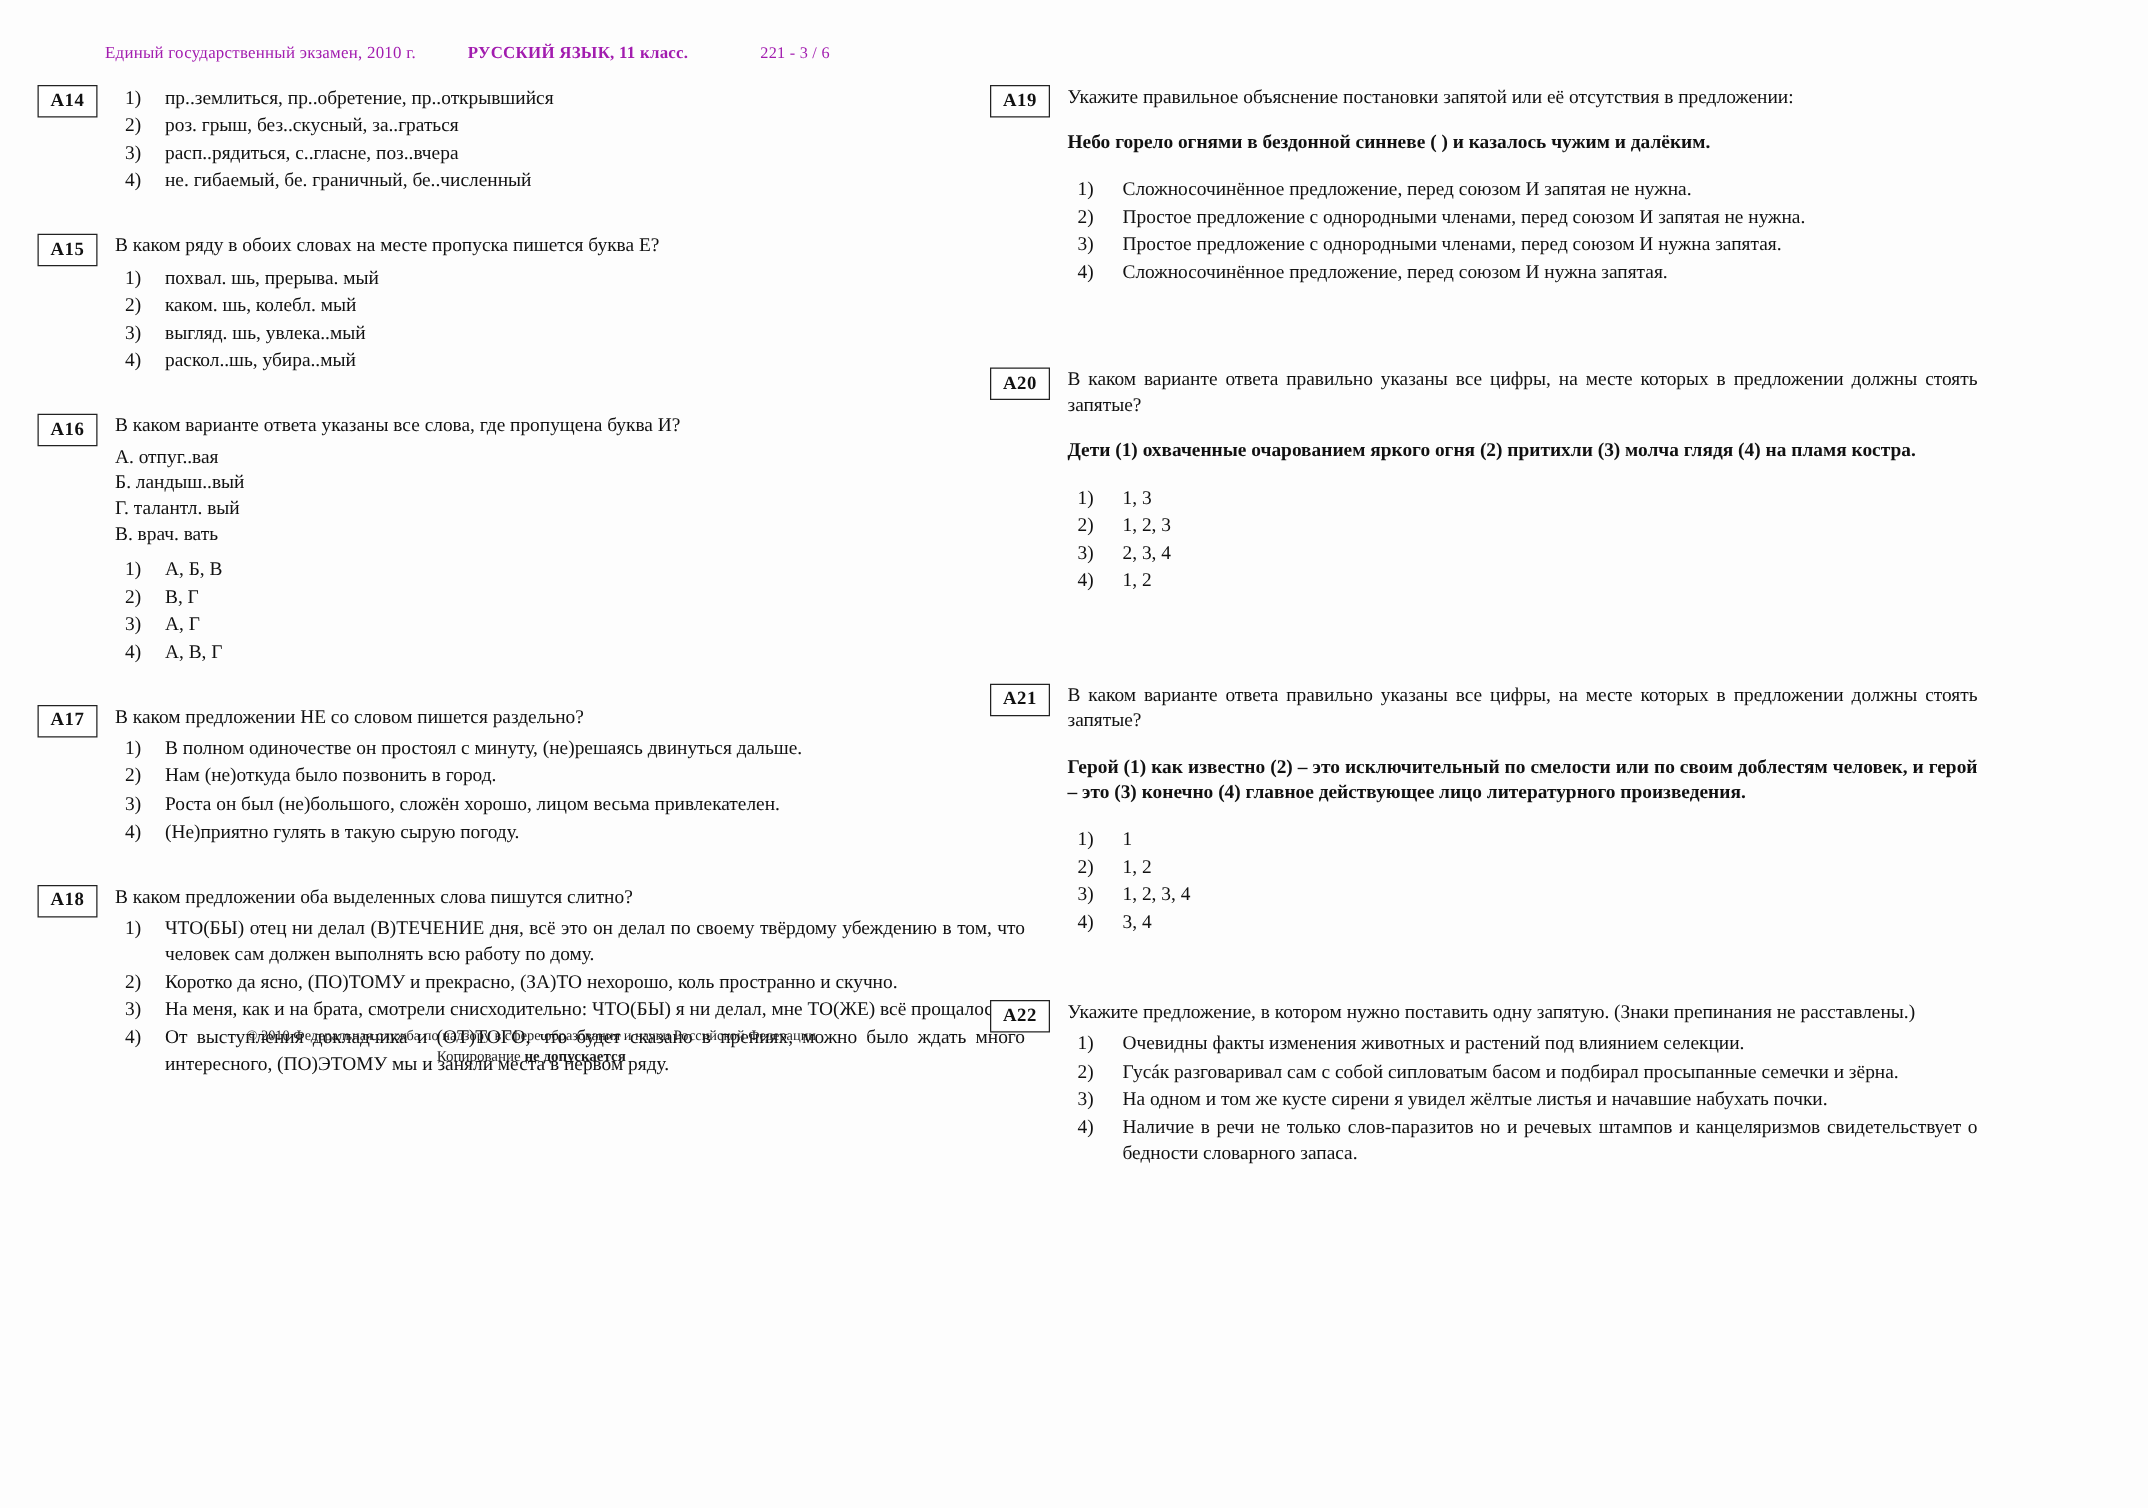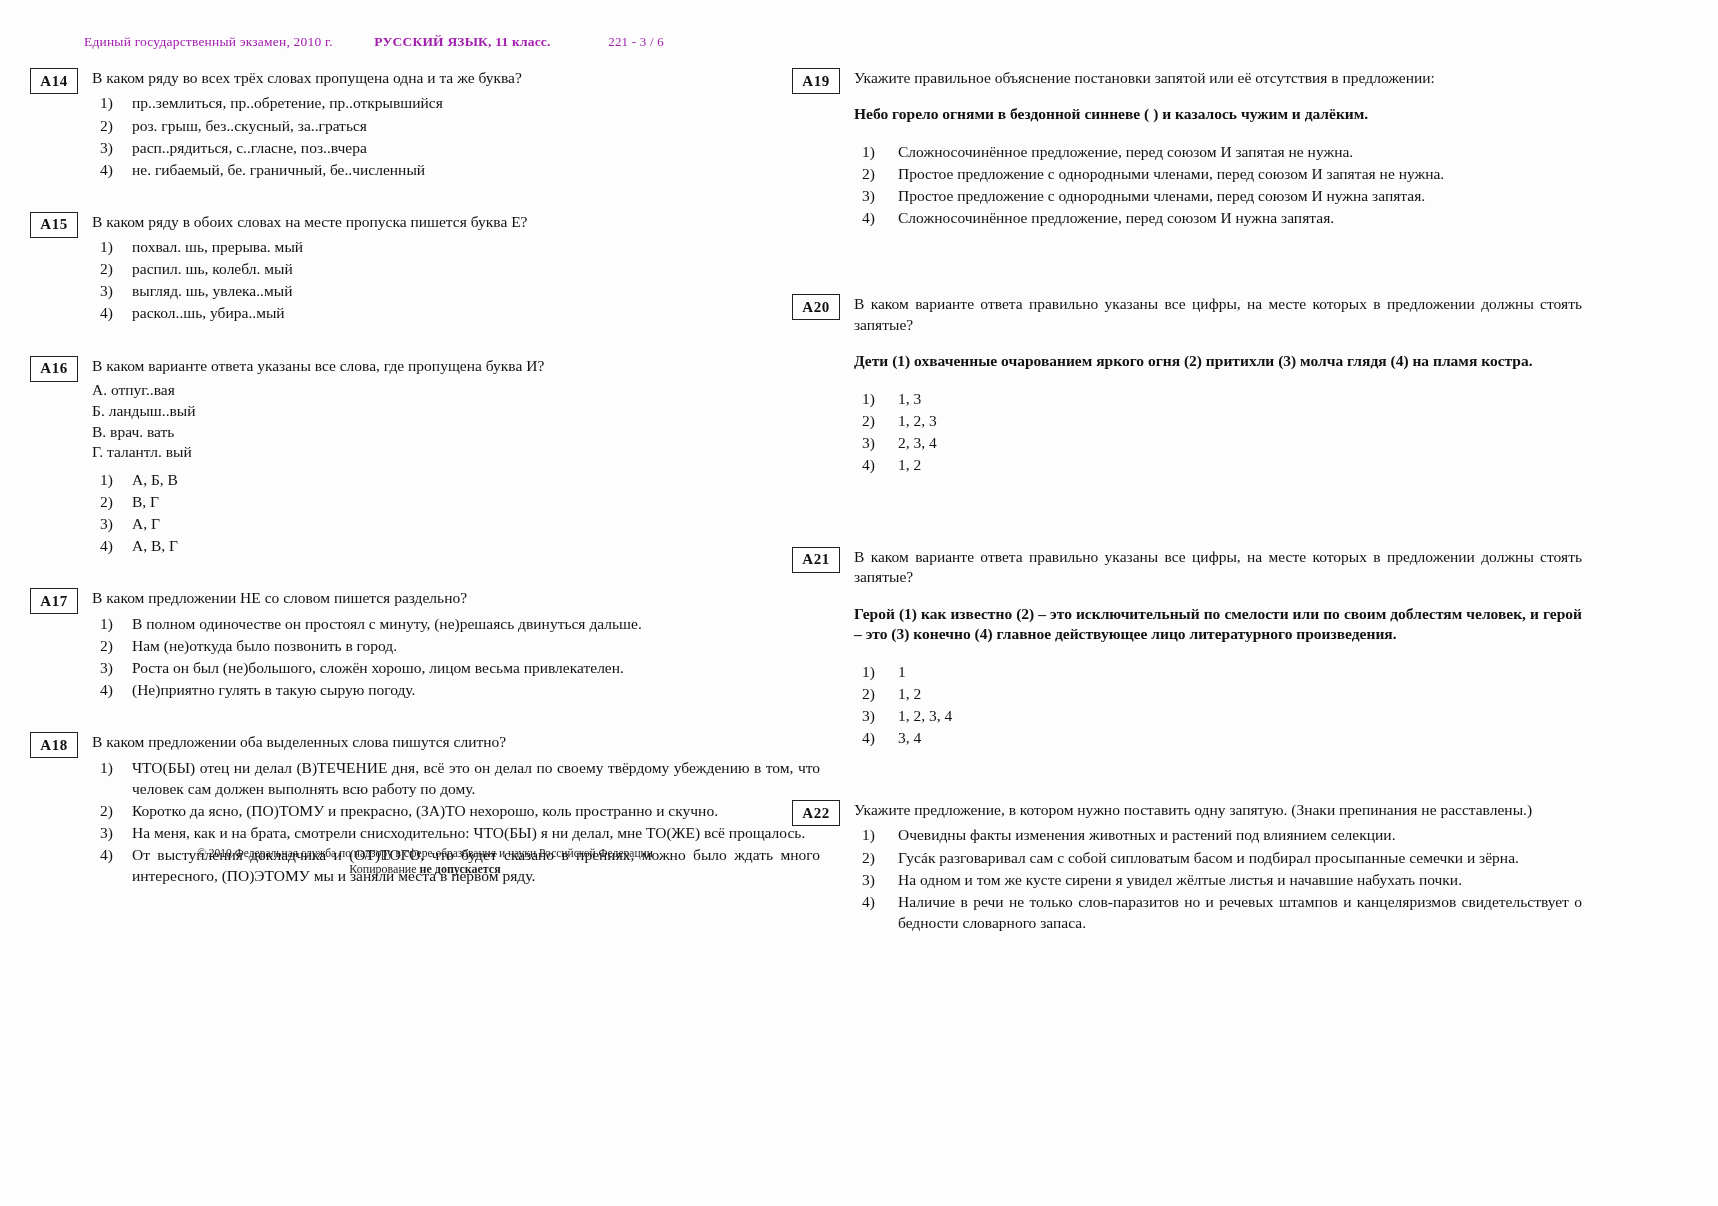--- a/index.html
+++ b/index.html
@@ -133,52 +133,51 @@
   <div class="header">
     <span>Единый государственный экзамен, 2010 г.</span>
     <span class="h-sub">РУССКИЙ ЯЗЫК, 11 класс.</span>
     <span class="h-page">221 - 3 / 6</span>
   </div>
 
   <div class="col col-left">
 
     <div class="task">
       <div class="task-code">A14</div>
-      <div class="q-text">В каком ряду во всех трёх словах пропущена одна и та же буква?</div>
       <ol class="opts">
         <li><span class="num">1)</span><span>пр..землиться, пр..обретение, пр..открывшийся</span></li>
         <li><span class="num">2)</span><span>роз. грыш, без..скусный, за..граться</span></li>
         <li><span class="num">3)</span><span>расп..рядиться, с..гласне, поз..вчера</span></li>
         <li><span class="num">4)</span><span>не. гибаемый, бе. граничный, бе..численный</span></li>
       </ol>
     </div>
 
     <div class="spacer-20"></div>
 
     <div class="task">
       <div class="task-code">A15</div>
       <div class="q-text">В каком ряду в обоих словах на месте пропуска пишется буква  Е?</div>
       <ol class="opts">
         <li><span class="num">1)</span><span>похвал. шь, прерыва. мый</span></li>
-        <li><span class="num">2)</span><span>распил. шь, колебл. мый</span></li>
+        <li><span class="num">2)</span><span>каком. шь, колебл. мый</span></li>
         <li><span class="num">3)</span><span>выгляд. шь, увлека..мый</span></li>
         <li><span class="num">4)</span><span>раскол..шь, убира..мый</span></li>
       </ol>
     </div>
 
     <div class="spacer-20"></div>
 
     <div class="task">
       <div class="task-code">A16</div>
       <div class="q-text">В каком варианте ответа указаны все слова, где пропущена буква И?</div>
       <div class="letters">
         <div>А. отпуг..вая</div>
         <div>Б. ландыш..вый</div>
+        <div>Г. талантл. вый</div>
         <div>В. врач. вать</div>
-        <div>Г. талантл. вый</div>
       </div>
       <ol class="opts">
         <li><span class="num">1)</span><span>А, Б, В</span></li>
         <li><span class="num">2)</span><span>В, Г</span></li>
         <li><span class="num">3)</span><span>А, Г</span></li>
         <li><span class="num">4)</span><span>А, В, Г</span></li>
       </ol>
     </div>
 
     <div class="spacer-20"></div>

